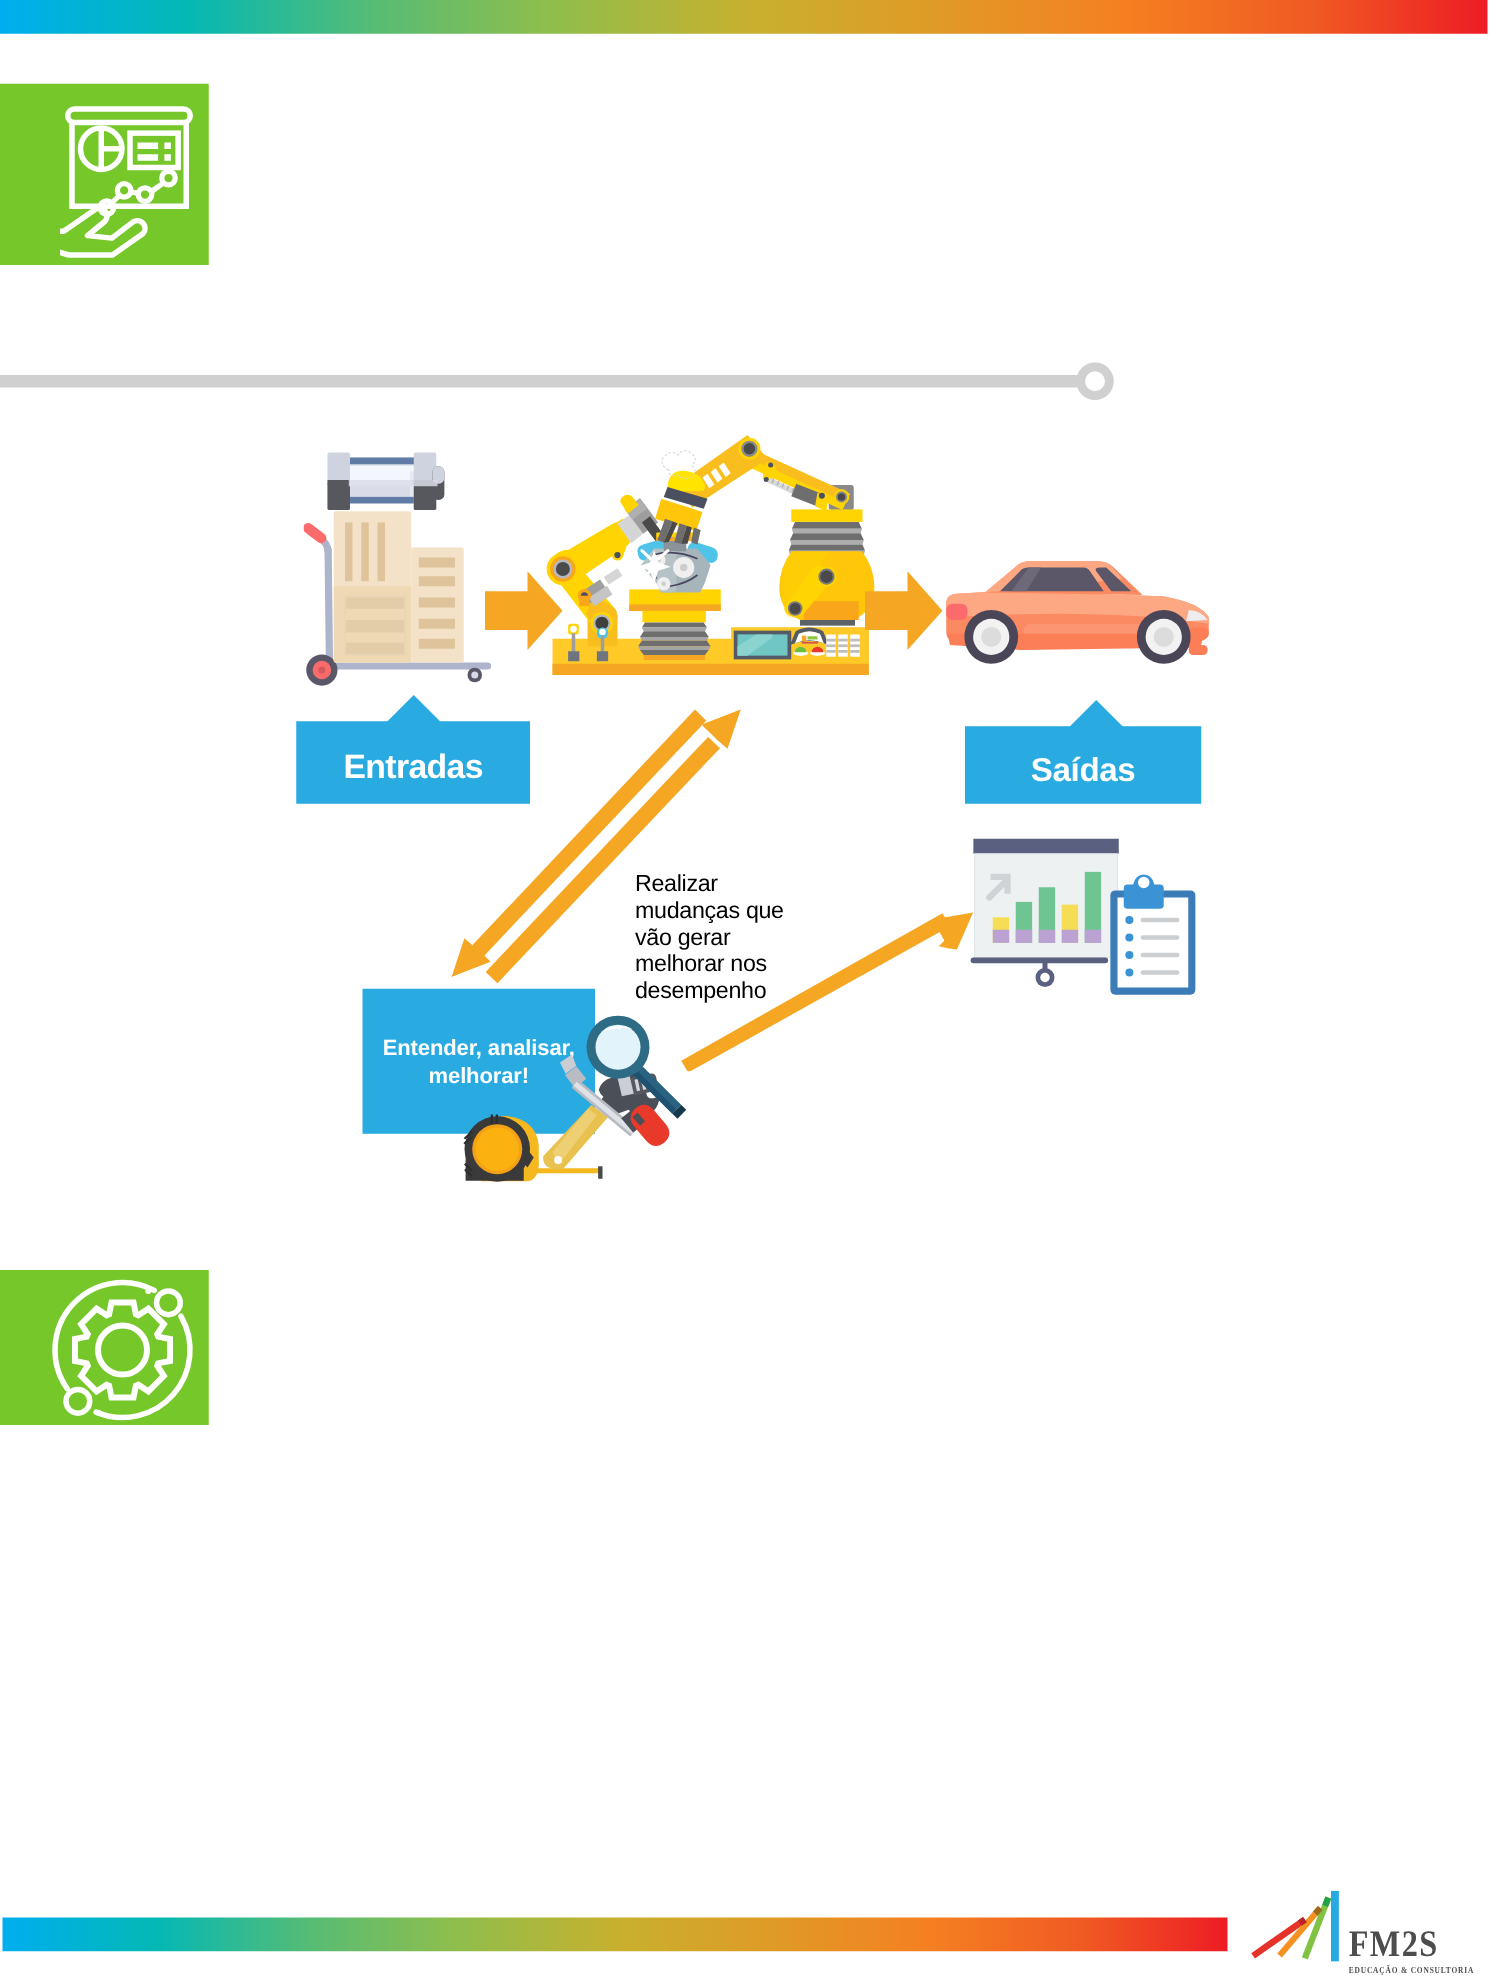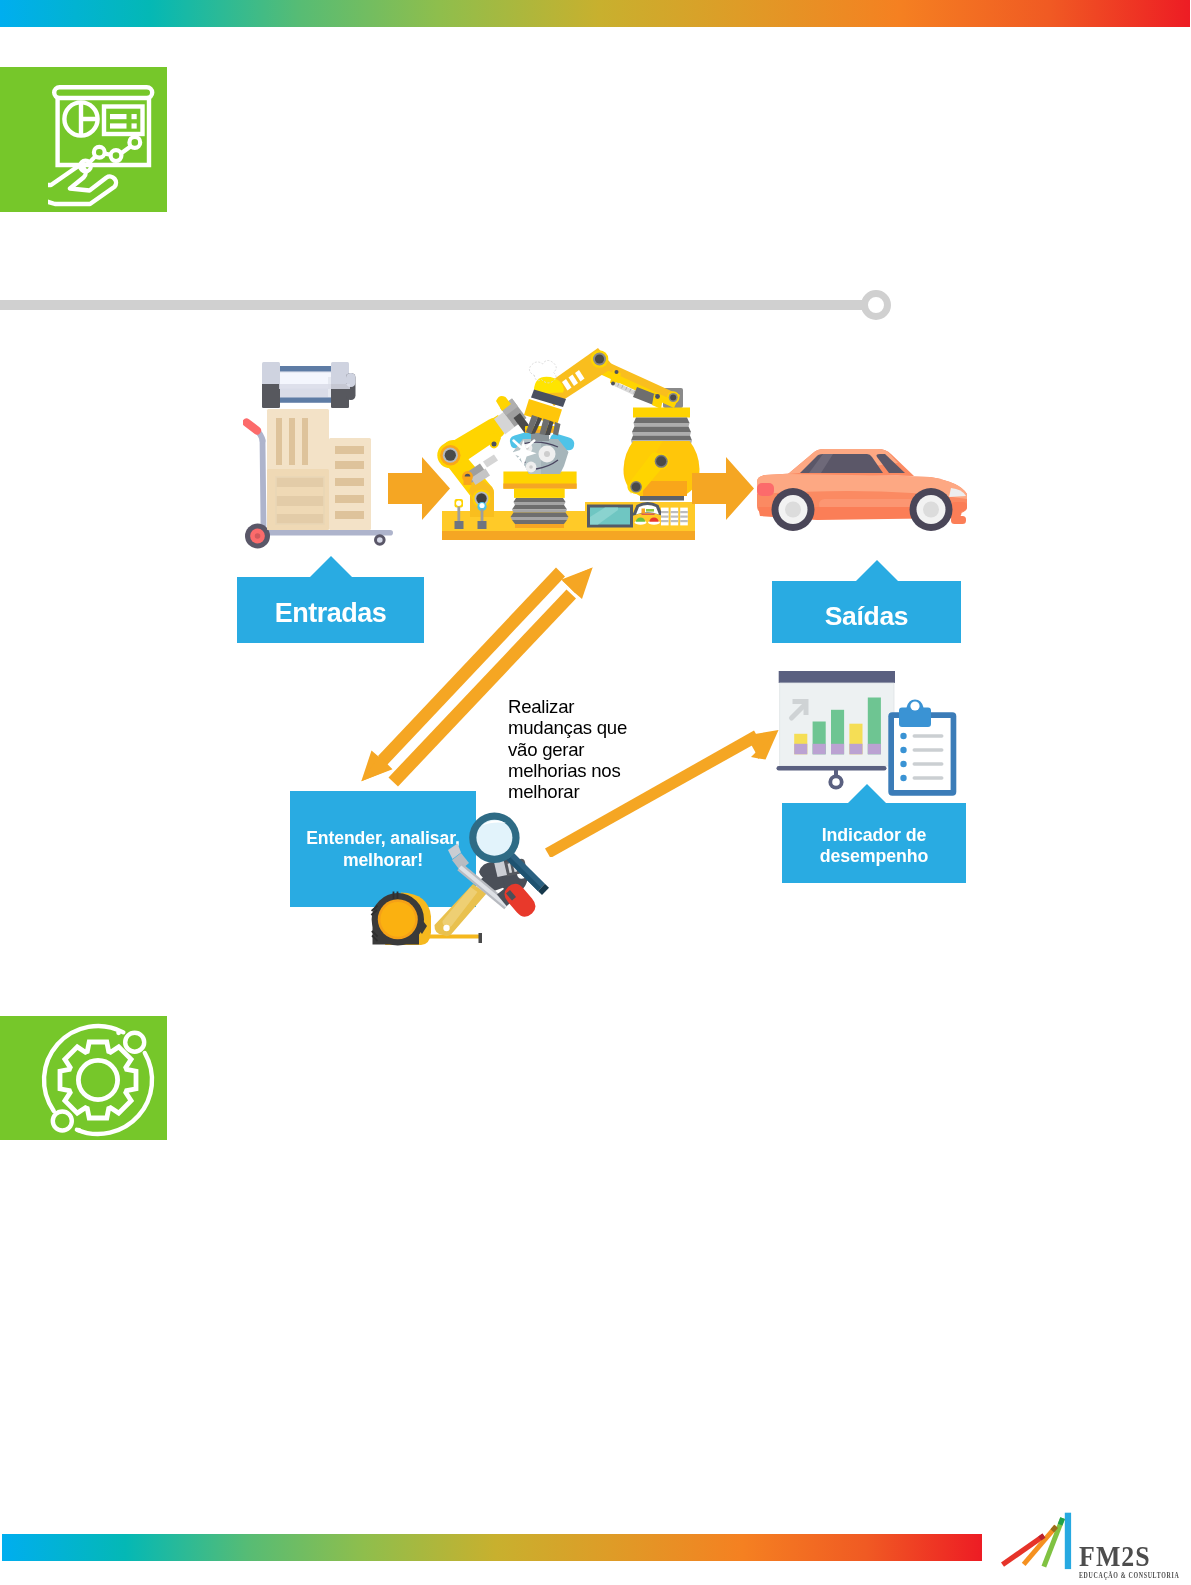--- a/index.html
+++ b/index.html
@@ -79,30 +79,26 @@
     <div class="tab" style="left:calc(50% - 22px);top:-21px;"></div>
     <span>Entradas</span>
   </div>
   <div class="bluebox" style="left:772px;top:581px;width:189px;height:62px;font-size:26.5px;padding-top:8px;box-sizing:border-box;letter-spacing:-0.3px;">
     <div class="tab" style="left:calc(50% - 12px);top:-21px;"></div>
     <span>Saídas</span>
   </div>
   <div class="bluebox" style="left:290px;top:791px;width:186px;height:116px;font-size:17.6px;line-height:22px;letter-spacing:-0.1px;">
     <span>Entender, analisar, melhorar!</span>
   </div>
-  <div class="bluebox" style="left:782px;top:803px;width:184px;height:80px;font-size:17.8px;line-height:20.5px;letter-spacing:-0.1px;padding-top:5px;box-sizing:border-box;">
-    <div class="tab" style="left:calc(50% - 26px);top:-19px;border-left-width:19px;border-right-width:19px;border-bottom-width:19px;"></div>
-    <span>Indicador de desempenho</span>
-  </div>
   <div class="note" style="left:508px;top:696px;">
     <div>Realizar</div>
     <div>mudanças que</div>
     <div>vão gerar</div>
-    <div>melhorias nos</div>
-    <div>melhorar</div>
+    <div>melhorar nos</div>
+    <div>desempenho</div>
   </div>
 
   <svg class="ill car" viewBox="0 0 216 92" width="216" height="92" style="left:755px;top:446px;">
 
     <path d="M2 36 Q2 30 10 29 L45 27 L175 31 Q205 36 212 48 L212 60 Q212 66 205 67 L8 67 Q2 66 2 60 Z" fill="#FB8A62"></path>
 
     <path d="M2 36 Q2 30 10 29 L45 27 L175 31 Q205 36 212 48 L212 53 Q130 40 2 48 Z" fill="#FDA883"></path>
 
     <path d="M33 28 L58 7 Q62 3 69 3 L123 3 Q131 3 136 8 L159 30 Z" fill="#FB8A62"></path>
     <path d="M33 28 L58 7 Q62 3 69 3 L123 3 Q130 3 134 7 L143 17 L110 21 Z" fill="#FDA883"></path>

